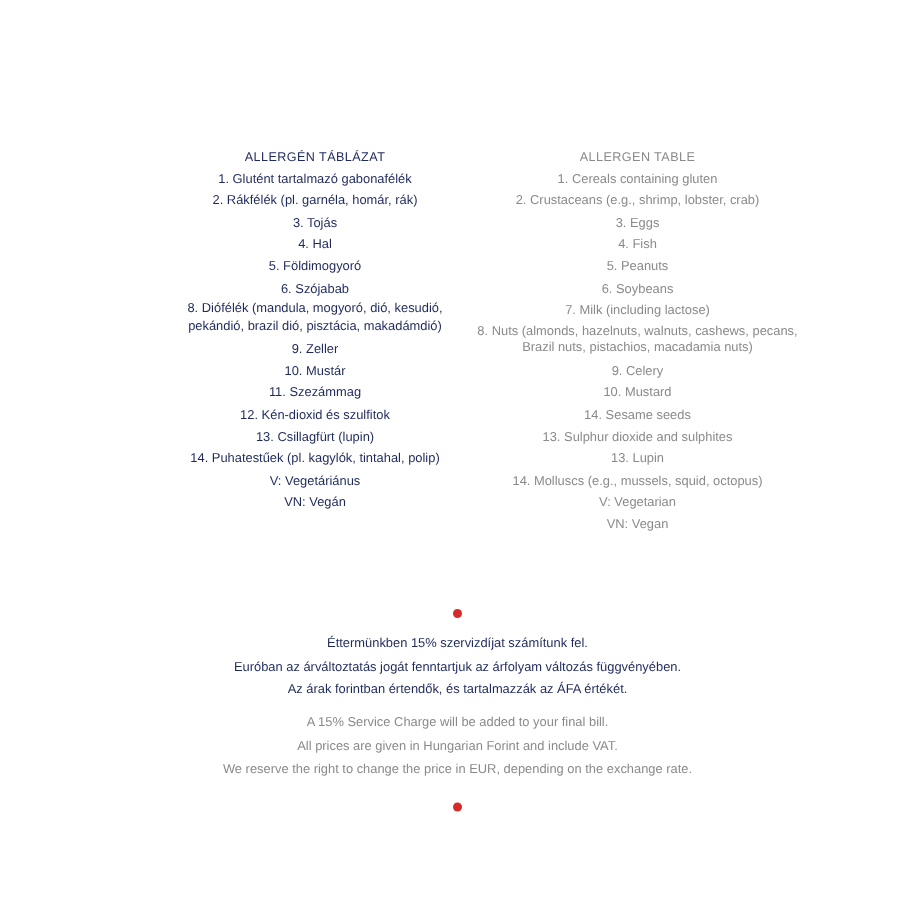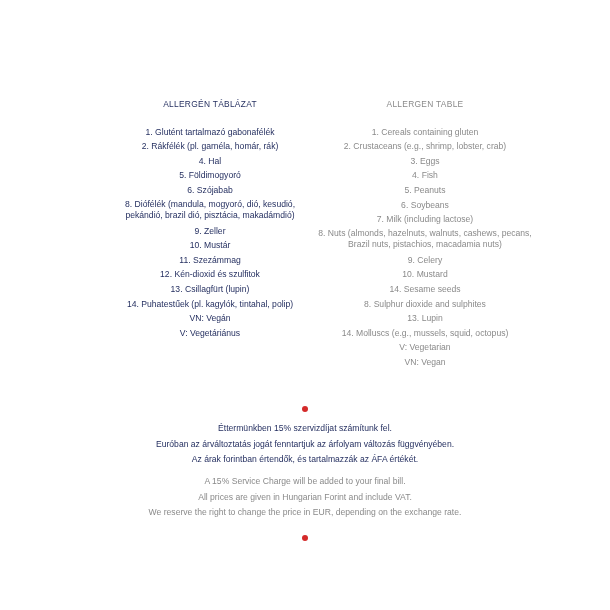--- a/index.html
+++ b/index.html
@@ -1,64 +1,65 @@
 <!DOCTYPE html>
 <html><head>
   <meta charset="utf-8">
   <style>
     html, body { margin: 0; padding: 0; background: #ffffff; }
     body { width: 610px; height: 610px; position: relative; overflow: hidden; font-family: "Liberation Sans", sans-serif; }
     .col { position: absolute; top: 97px; text-align: center; font-size: 8.6px; line-height: 14.6px; }
     .col.hu { left: 110px; width: 200px; color: #1f2a5c; }
     .col.en { left: 318px; width: 214px; color: #8a8a8a; }
-    .col .title { letter-spacing: 0.3px; margin-bottom: 13px; font-size: 8.4px; }
+    .col .title { letter-spacing: 0.3px; font-size: 8.4px; }
     .col .item { white-space: nowrap; }
     .col .item.wrap { white-space: normal; line-height: 11.5px; padding: 1px 0 2px; }
     .dot { position: absolute; left: 302px; width: 6px; height: 6px; border-radius: 50%; background: #d42a2a; }
     .dot.top { top: 406px; }
     .dot.bottom { top: 535px; }
     .notice { position: absolute; left: 100px; width: 410px; text-align: center; font-size: 8.6px; line-height: 15.5px; }
     .notice.hu { top: 421px; color: #1f2a5c; }
     .notice.en { top: 474px; color: #8a8a8a; text-align: center; }
   </style>
 </head>
 <body>
 
 <div class="col hu">
   <div class="title">ALLERGÉN TÁBLÁZAT</div>
   <div class="item">1. Glutént tartalmazó gabonafélék</div>
   <div class="item">2. Rákfélék (pl. garnéla, homár, rák)</div>
+  <div class="item">3. Tojás</div>
   <div class="item">4. Hal</div>
   <div class="item">5. Földimogyoró</div>
   <div class="item">6. Szójabab</div>
   <div class="item wrap">8. Diófélék (mandula, mogyoró, dió, kesudió, pekándió, brazil dió, pisztácia, makadámdió)</div>
   <div class="item">9. Zeller</div>
   <div class="item">10. Mustár</div>
   <div class="item">11. Szezámmag</div>
   <div class="item">12. Kén-dioxid és szulfitok</div>
   <div class="item">13. Csillagfürt (lupin)</div>
   <div class="item">14. Puhatestűek (pl. kagylók, tintahal, polip)</div>
+  <div class="item">V: Vegetáriánus</div>
   <div class="item">VN: Vegán</div>
-  <div class="item">V: Vegetáriánus</div>
 </div>
 
 <div class="col en">
   <div class="title">ALLERGEN TABLE</div>
   <div class="item">1. Cereals containing gluten</div>
   <div class="item">2. Crustaceans (e.g., shrimp, lobster, crab)</div>
   <div class="item">3. Eggs</div>
   <div class="item">4. Fish</div>
   <div class="item">5. Peanuts</div>
   <div class="item">6. Soybeans</div>
   <div class="item">7. Milk (including lactose)</div>
   <div class="item wrap">8. Nuts (almonds, hazelnuts, walnuts, cashews, pecans, Brazil nuts, pistachios, macadamia nuts)</div>
   <div class="item">9. Celery</div>
   <div class="item">10. Mustard</div>
   <div class="item">14. Sesame seeds</div>
-  <div class="item">8. Sulphur dioxide and sulphites</div>
+  <div class="item">13. Sulphur dioxide and sulphites</div>
   <div class="item">13. Lupin</div>
   <div class="item">14. Molluscs (e.g., mussels, squid, octopus)</div>
   <div class="item">V: Vegetarian</div>
   <div class="item">VN: Vegan</div>
 </div>
 
 <div class="dot top"></div>
 
 <div class="notice hu">
   <div>Éttermünkben 15% szervizdíjat számítunk fel.</div>

